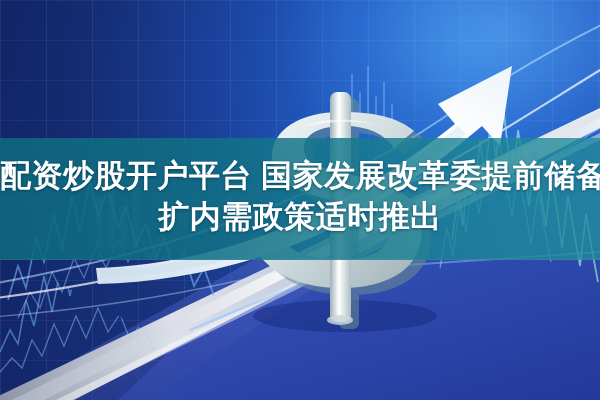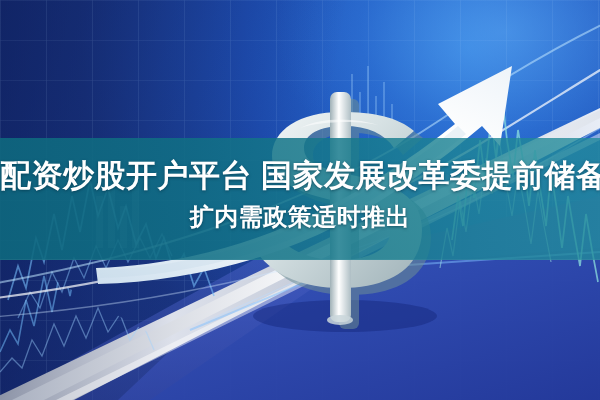--- a/index.html
+++ b/index.html
@@ -50,21 +50,21 @@
   
   #headline{
     position:absolute;left:0;right:0;top:155px;
     text-align:center;color:#ffffff;
     font-weight:700;letter-spacing:.5px;
     text-shadow:0 1px 3px rgba(0,40,60,.55);
     pointer-events:none;
   }
   #headline .ln{display:block;white-space:nowrap;}
   #ln1{font-size:31px;line-height:41px;}
-  #ln2{font-size:24px;line-height:41px;}
+  #ln2{font-size:31px;line-height:41px;}
 </style>
 </head>
 <body>
 
 <div id="stage">
 
   <div class="layer" id="sky"></div>
   <div class="layer" id="glow"></div>
   <div class="layer" id="leftShade"></div>
   <div class="layer" id="grid"></div>

